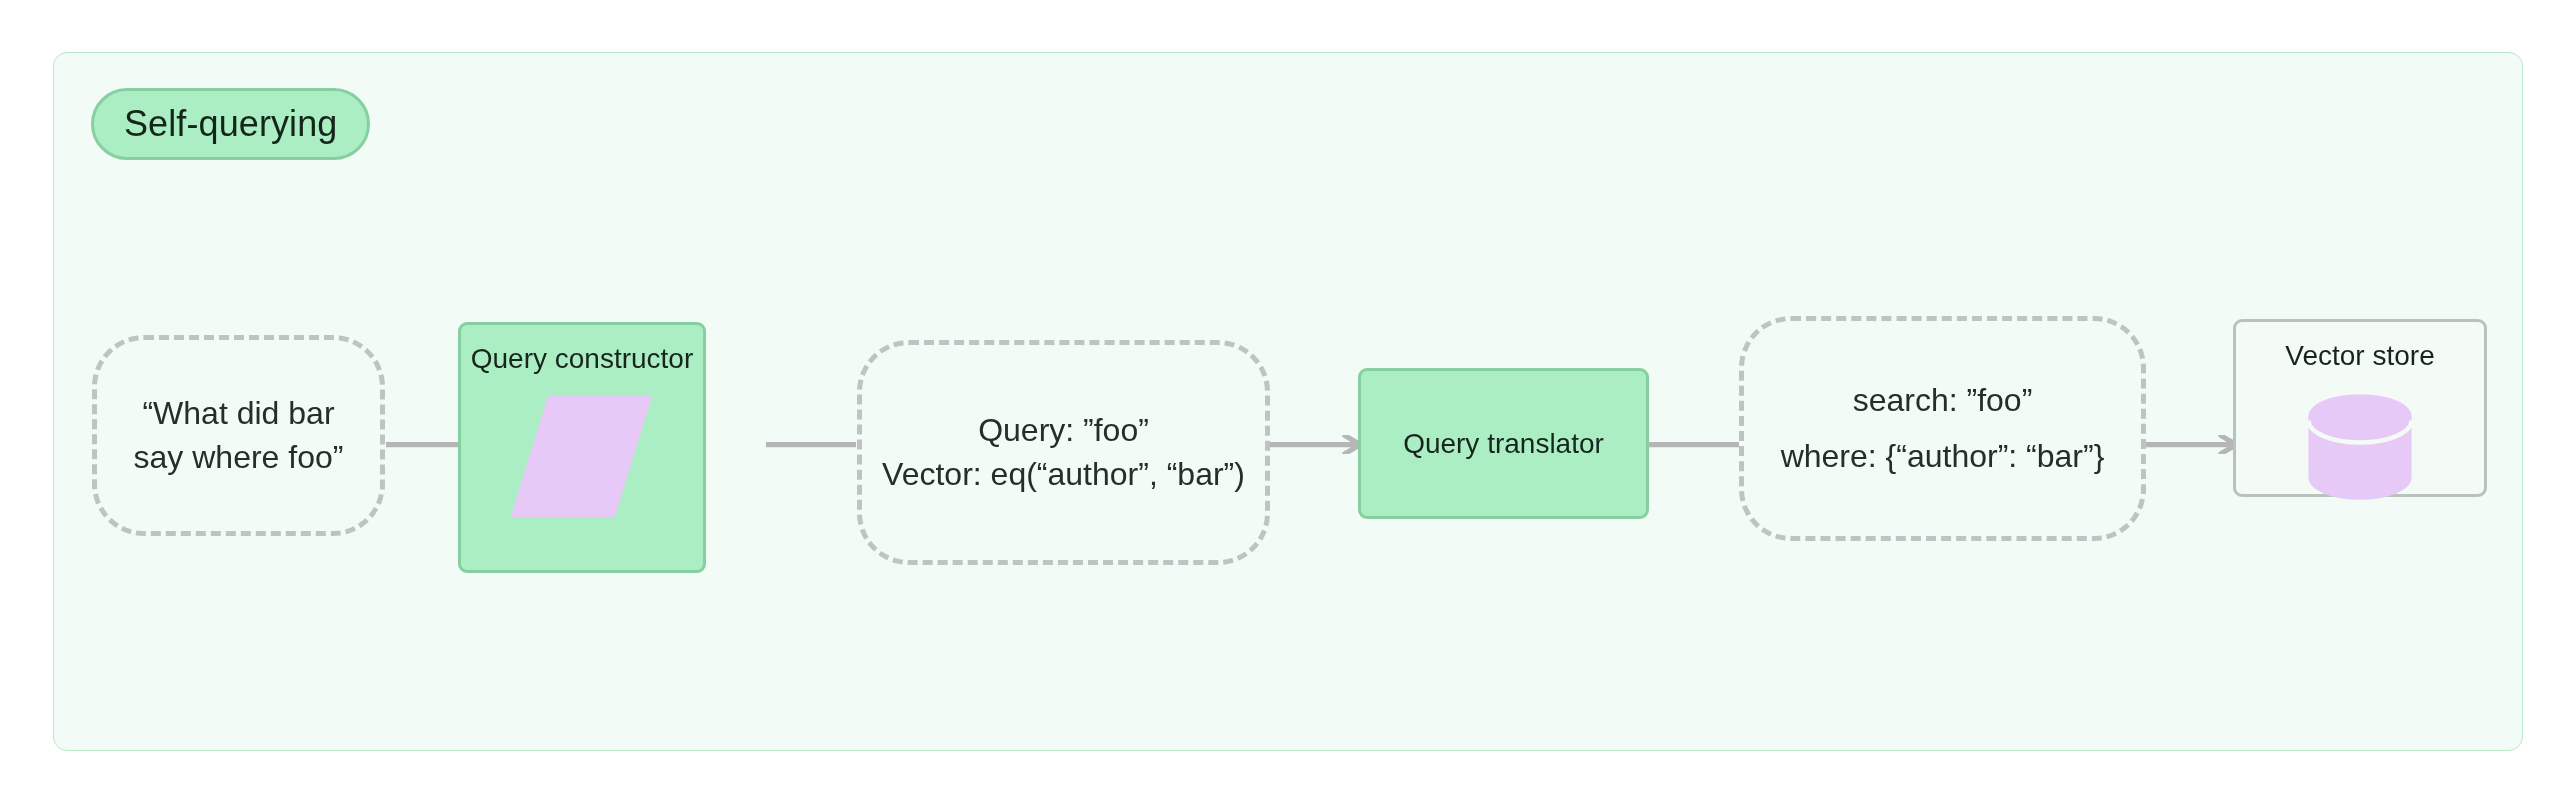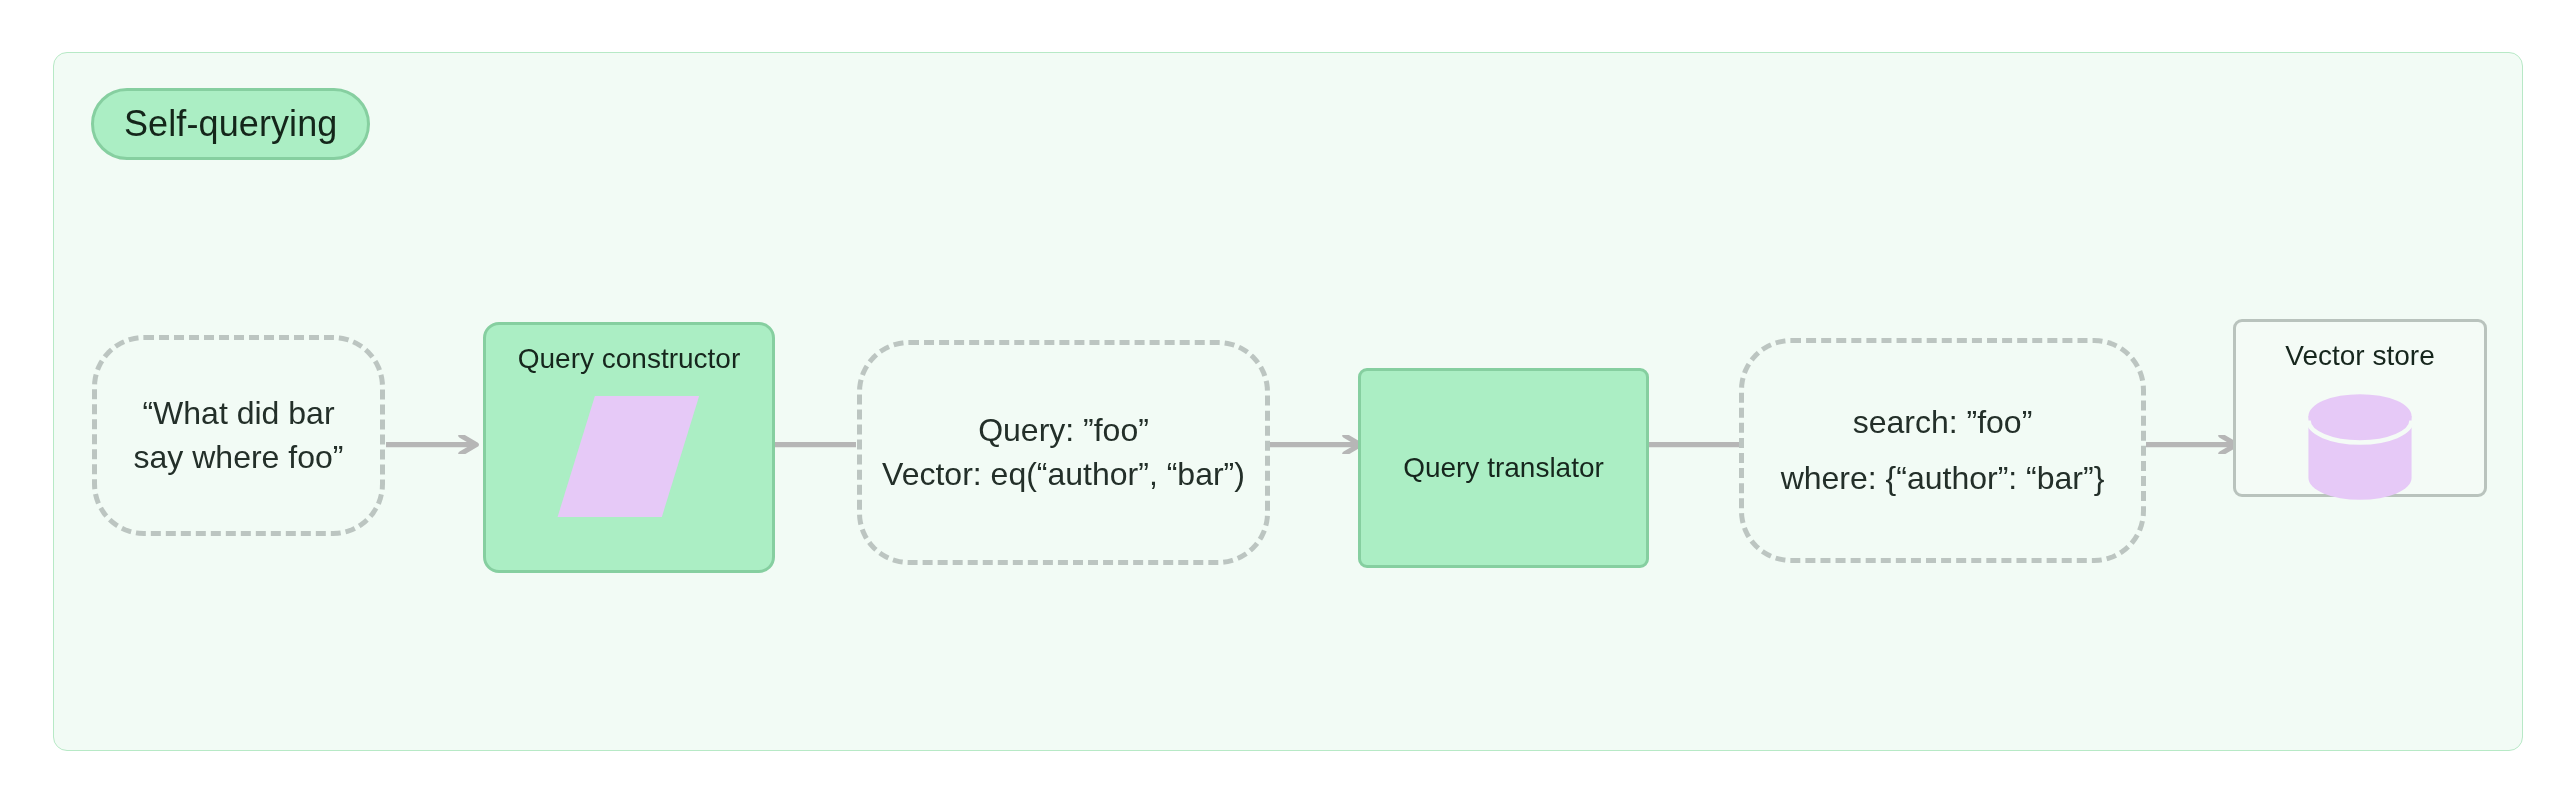--- a/index.html
+++ b/index.html
@@ -169,39 +169,39 @@
       <line x1="0" y1="15" x2="132" y2="15" stroke="#b6b6b6" stroke-width="8" stroke-linecap="round"></line>
       <polyline points="116,1 140,15 116,29" fill="none" stroke="#b6b6b6" stroke-width="8" stroke-linecap="round" stroke-linejoin="round"></polyline>
     </svg>
   </div>
 
   <div class="node node-dashed" style="left:92px; top:335px; width:293px; height:201px;">
     <span class="line">“What did bar</span>
     <span class="line">say where foo”</span>
   </div>
 
-  <div class="node node-green with-icon" style="left:483px; top:322px; width:292px; height:251px;border-radius:16px;">
+  <div class="node node-green with-icon" style="left:458px; top:322px; width:248px; height:251px;">
     <span class="node-label">Query constructor</span>
     <span class="parallelogram-icon">
       <svg width="148" height="129" viewBox="0 0 230 200">
         <path d="M 62,6 L 224,6 L 166,194 L 4,194 Z" fill="#e6c9f7" stroke="none" stroke-linejoin="round" transform="translate(0,0)"></path>
       </svg>
     </span>
   </div>
 
   <div class="node node-dashed" style="left:857px; top:340px; width:413px; height:225px;">
     <span class="line">Query: ”foo”</span>
     <span class="line">Vector: eq(“author”, “bar”)</span>
   </div>
 
-  <div class="node node-green" style="left:1358px; top:368px; width:291px; height:200px;">
+  <div class="node node-green" style="left:1358px; top:368px; width:291px; height:151px;">
     <span class="node-label">Query translator</span>
   </div>
 
-  <div class="node node-dashed" style="left:1739px; top:338px; width:407px; height:225px;gap:13px;">
+  <div class="node node-dashed" style="left:1739px; top:316px; width:407px; height:225px;gap:13px;">
     <span class="line">search: ”foo”</span>
     <span class="line">where: {“author”: “bar”}</span>
   </div>
 
   <div class="node node-plain" style="left:2233px; top:319px; width:254px; height:178px;">
     <span class="node-label">Vector store</span>
     <span class="cylinder-icon">
       <svg width="116" height="116" viewBox="0 0 180 180">
 
         <path d="M 10,42 L 10,138 A 80,34 0 0 0 170,138 L 170,42 Z" fill="#e6c9f7"></path>

